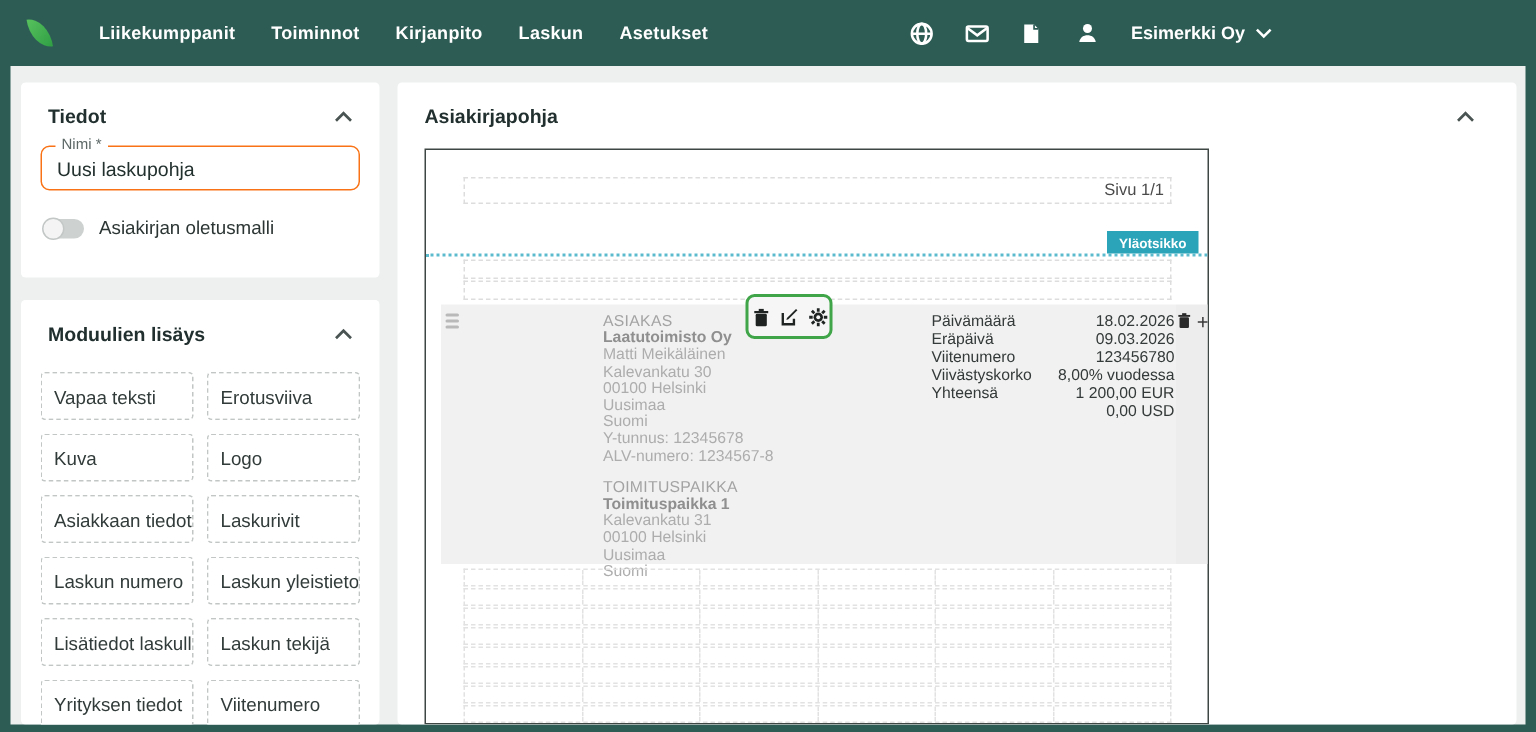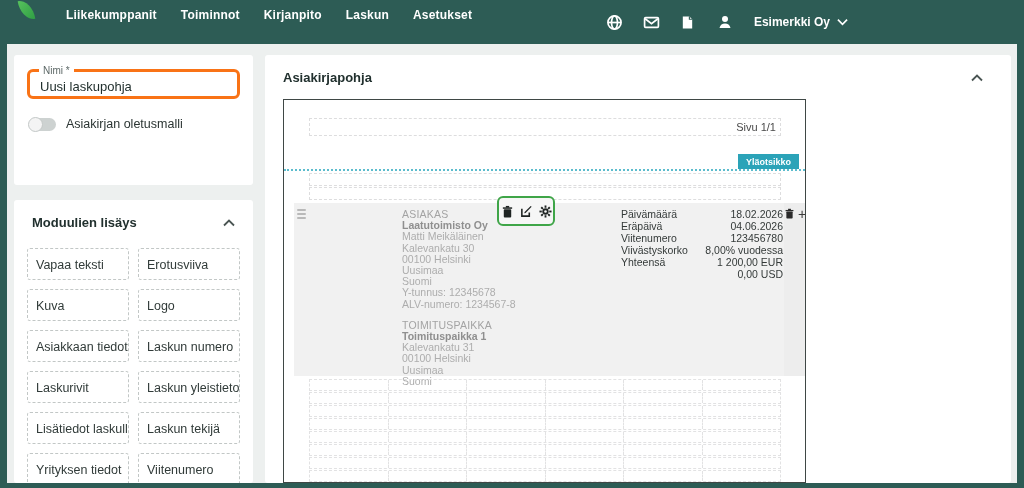--- a/index.html
+++ b/index.html
@@ -2,43 +2,43 @@
 <html><head>
 <meta charset="utf-8">
 <style>
   * { margin:0; padding:0; box-sizing:border-box; }
   html,body { width:1024px; height:488px; overflow:hidden;
     font-family:"Liberation Sans","DejaVu Sans",sans-serif; }
   body { background:#2d5c55; position:relative; }
 
   
   .navbar { position:absolute; top:0; left:0; width:872px; height:44px;
-    background:#2d5c55; display:flex; color:#fff; }
+    background:#2d5c55; display:flex; align-items:center; color:#fff; }
   .logo { width:15px; height:20px; margin-left:19px;
     background:linear-gradient(135deg,#57c15d,#2f9e44);
     border-radius:0 100% 0 100%; transform:rotate(-8deg); }
   .nav-menu { display:flex; margin-left:20px; }
   .nav-item { font-size:12px; font-weight:700; padding:8px 12px; cursor:pointer; letter-spacing:.2px; }
   .nav-right { margin-left:auto; display:flex; align-items:center; gap:20px; margin-right:24px; }
   .nav-icon { width:17px; height:17px; color:#fff; cursor:pointer; display:flex; align-items:center; }
   .nav-company { display:flex; align-items:center; gap:7px; font-size:12px; font-weight:700; cursor:pointer; }
 
   
   .content { position:absolute; left:7px; right:7px; top:44px; bottom:5px;
     background:#edf0ef; overflow:hidden; }
   .card { position:absolute; background:#fff; border-radius:3px; }
   .card-head { display:flex; align-items:center; justify-content:space-between;
     padding:15px 18px 10px 18px; }
   .card-title { font-size:13px; font-weight:700; color:#21302e; }
   .chev { color:#4a5553; cursor:pointer; display:flex; }
 
   
   #card-tiedot { left:7px; top:11px; width:239px; height:130px; }
-  .field { position:relative; margin:14px 13px 0 13px; height:30px;
-    border:3px solid #f97316; border-radius:6px; background:#fff; }
+  .field { position:relative; margin:2px 13px 0 13px; height:30px;
+    border:1px solid #f97316; border-radius:6px; background:#fff; }
   .field-label { position:absolute; top:-7px; left:9px; background:#fff;
     padding:0 4px; font-size:10px; color:#5d6867; }
   .field-value { font-size:13px; color:#22302e; padding:7px 10px; }
   .toggle-row { display:flex; align-items:center; gap:10px; margin:18px 13px 0 15px; cursor:pointer; }
   .toggle-track { width:27px; height:13px; background:#cdd2d1; border-radius:7px; position:relative; }
   .toggle-knob { position:absolute; left:-1px; top:-1px; width:15px; height:15px;
     background:#f4f4f4; border:1px solid #c3c8c7; border-radius:50%; }
   .toggle-label { font-size:12.5px; color:#2b3533; }
 
   
@@ -157,20 +157,28 @@
             <polyline points="1,1.5 6,6.5 11,1.5" fill="none" stroke="currentColor" stroke-width="1.8"></polyline>
           </svg>
       </span>
     </div>
   </div>
 </div>
 
 <div class="content">
 
   <div class="card" id="card-tiedot">
+    <div class="card-head">
+      <span class="card-title">Tiedot</span>
+      <span class="chev">
+        <svg viewBox="0 0 12 8" width="12" height="8">
+            <polyline points="1,6.5 6,1.5 11,6.5" fill="none" stroke="currentColor" stroke-width="1.8"></polyline>
+          </svg>
+      </span>
+    </div>
     <div class="field">
       <span class="field-label">Nimi *</span>
       <div class="field-value">Uusi laskupohja</div>
     </div>
     <div class="toggle-row">
       <span class="toggle-track">
           <span class="toggle-knob"></span>
         </span>
       <span class="toggle-label">Asiakirjan oletusmalli</span>
     </div>
@@ -190,23 +198,23 @@
         <button class="mod-btn">Vapaa teksti</button>
 
         <button class="mod-btn">Erotusviiva</button>
 
         <button class="mod-btn">Kuva</button>
 
         <button class="mod-btn">Logo</button>
 
         <button class="mod-btn">Asiakkaan tiedot</button>
 
+        <button class="mod-btn">Laskurivit</button>
+
         <button class="mod-btn">Laskun numero</button>
-
-        <button class="mod-btn">Laskurivit</button>
 
         <button class="mod-btn">Laskun yleistieto</button>
 
         <button class="mod-btn">Lisätiedot laskulla</button>
 
         <button class="mod-btn">Laskun tekijä</button>
 
         <button class="mod-btn">Yrityksen tiedot</button>
 
         <button class="mod-btn">Viitenumero</button>
@@ -288,21 +296,21 @@
 
         <div class="info-block">
 
             <div class="info-row">
               <span>Päivämäärä</span>
               <span>18.02.2026</span>
             </div>
 
             <div class="info-row">
               <span>Eräpäivä</span>
-              <span>04.06.2026</span>
+              <span>09.03.2026</span>
             </div>
 
             <div class="info-row">
               <span>Viitenumero</span>
               <span>123456780</span>
             </div>
 
             <div class="info-row">
               <span>Viivästyskorko</span>
               <span>8,00% vuodessa</span>

